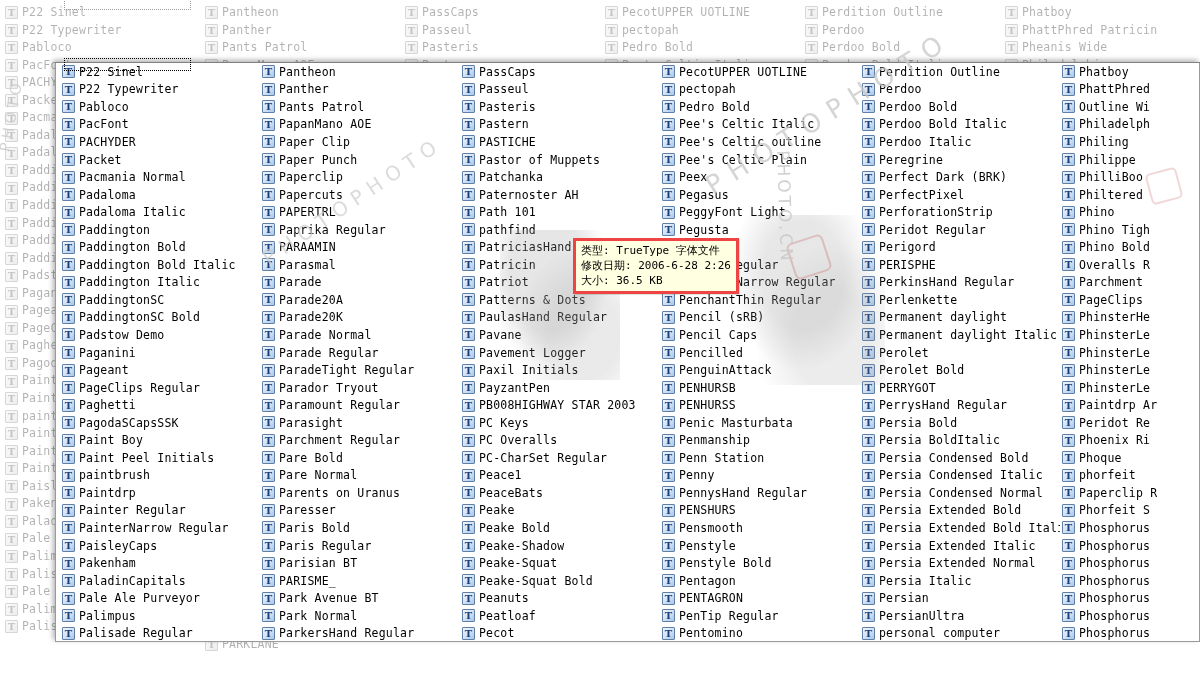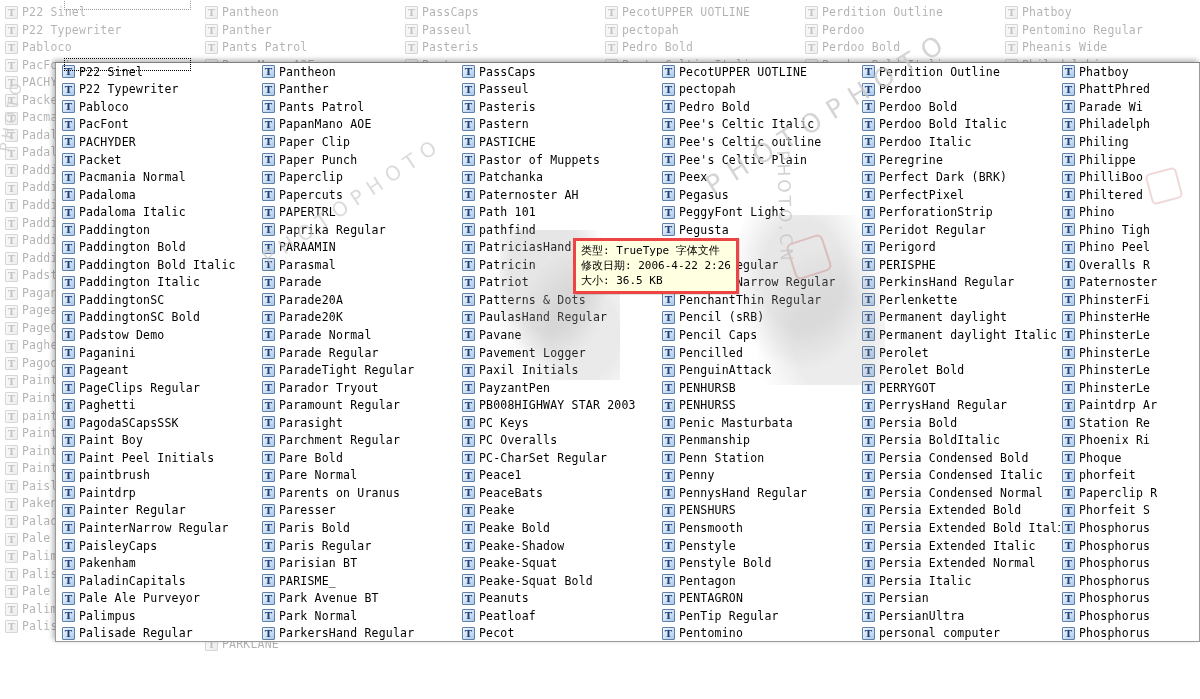--- a/index.html
+++ b/index.html
@@ -1249,21 +1249,21 @@
       <div class="row">
         <span class="ttf-icon">
           <span>T</span>
         </span>
         <span class="row-label">Phatboy</span>
       </div>
       <div class="row">
         <span class="ttf-icon">
           <span>T</span>
         </span>
-        <span class="row-label">Pentomino Regular</span>
+        <span class="row-label">PhattPhred Patricin</span>
       </div>
       <div class="row">
         <span class="ttf-icon">
           <span>T</span>
         </span>
         <span class="row-label">Pheanis Wide</span>
       </div>
       <div class="row">
         <span class="ttf-icon">
           <span>T</span>
@@ -2468,21 +2468,21 @@
       <div class="row">
         <span class="ttf-icon">
           <span>T</span>
         </span>
         <span class="row-label">PhattPhred</span>
       </div>
       <div class="row">
         <span class="ttf-icon">
           <span>T</span>
         </span>
-        <span class="row-label">Parade Wi</span>
+        <span class="row-label">Outline Wi</span>
       </div>
       <div class="row">
         <span class="ttf-icon">
           <span>T</span>
         </span>
         <span class="row-label">Philadelph</span>
       </div>
       <div class="row">
         <span class="ttf-icon">
           <span>T</span>
@@ -2516,39 +2516,39 @@
       <div class="row">
         <span class="ttf-icon">
           <span>T</span>
         </span>
         <span class="row-label">Phino Tigh</span>
       </div>
       <div class="row">
         <span class="ttf-icon">
           <span>T</span>
         </span>
-        <span class="row-label">Phino Peel</span>
+        <span class="row-label">Phino Bold</span>
       </div>
       <div class="row">
         <span class="ttf-icon">
           <span>T</span>
         </span>
         <span class="row-label">Overalls R</span>
       </div>
       <div class="row">
         <span class="ttf-icon">
           <span>T</span>
         </span>
-        <span class="row-label">Paternoster</span>
-      </div>
-      <div class="row">
-        <span class="ttf-icon">
-          <span>T</span>
-        </span>
-        <span class="row-label">PhinsterFi</span>
+        <span class="row-label">Parchment</span>
+      </div>
+      <div class="row">
+        <span class="ttf-icon">
+          <span>T</span>
+        </span>
+        <span class="row-label">PageClips</span>
       </div>
       <div class="row">
         <span class="ttf-icon">
           <span>T</span>
         </span>
         <span class="row-label">PhinsterHe</span>
       </div>
       <div class="row">
         <span class="ttf-icon">
           <span>T</span>
@@ -2576,21 +2576,21 @@
       <div class="row">
         <span class="ttf-icon">
           <span>T</span>
         </span>
         <span class="row-label">Paintdrp Ar</span>
       </div>
       <div class="row">
         <span class="ttf-icon">
           <span>T</span>
         </span>
-        <span class="row-label">Station Re</span>
+        <span class="row-label">Peridot Re</span>
       </div>
       <div class="row">
         <span class="ttf-icon">
           <span>T</span>
         </span>
         <span class="row-label">Phoenix Ri</span>
       </div>
       <div class="row">
         <span class="ttf-icon">
           <span>T</span>
@@ -2657,15 +2657,15 @@
         </span>
         <span class="row-label">Phosphorus</span>
       </div>
     </div>
   </div>
 
 <div id="focus-rect"></div>
 
 <div id="tooltip">
   <div>类型: TrueType 字体文件</div>
-  <div>修改日期: 2006-4-22 2:26</div>
+  <div>修改日期: 2006-6-28 2:26</div>
   <div>大小: 36.5 KB</div>
 </div>
 
 </body></html>

